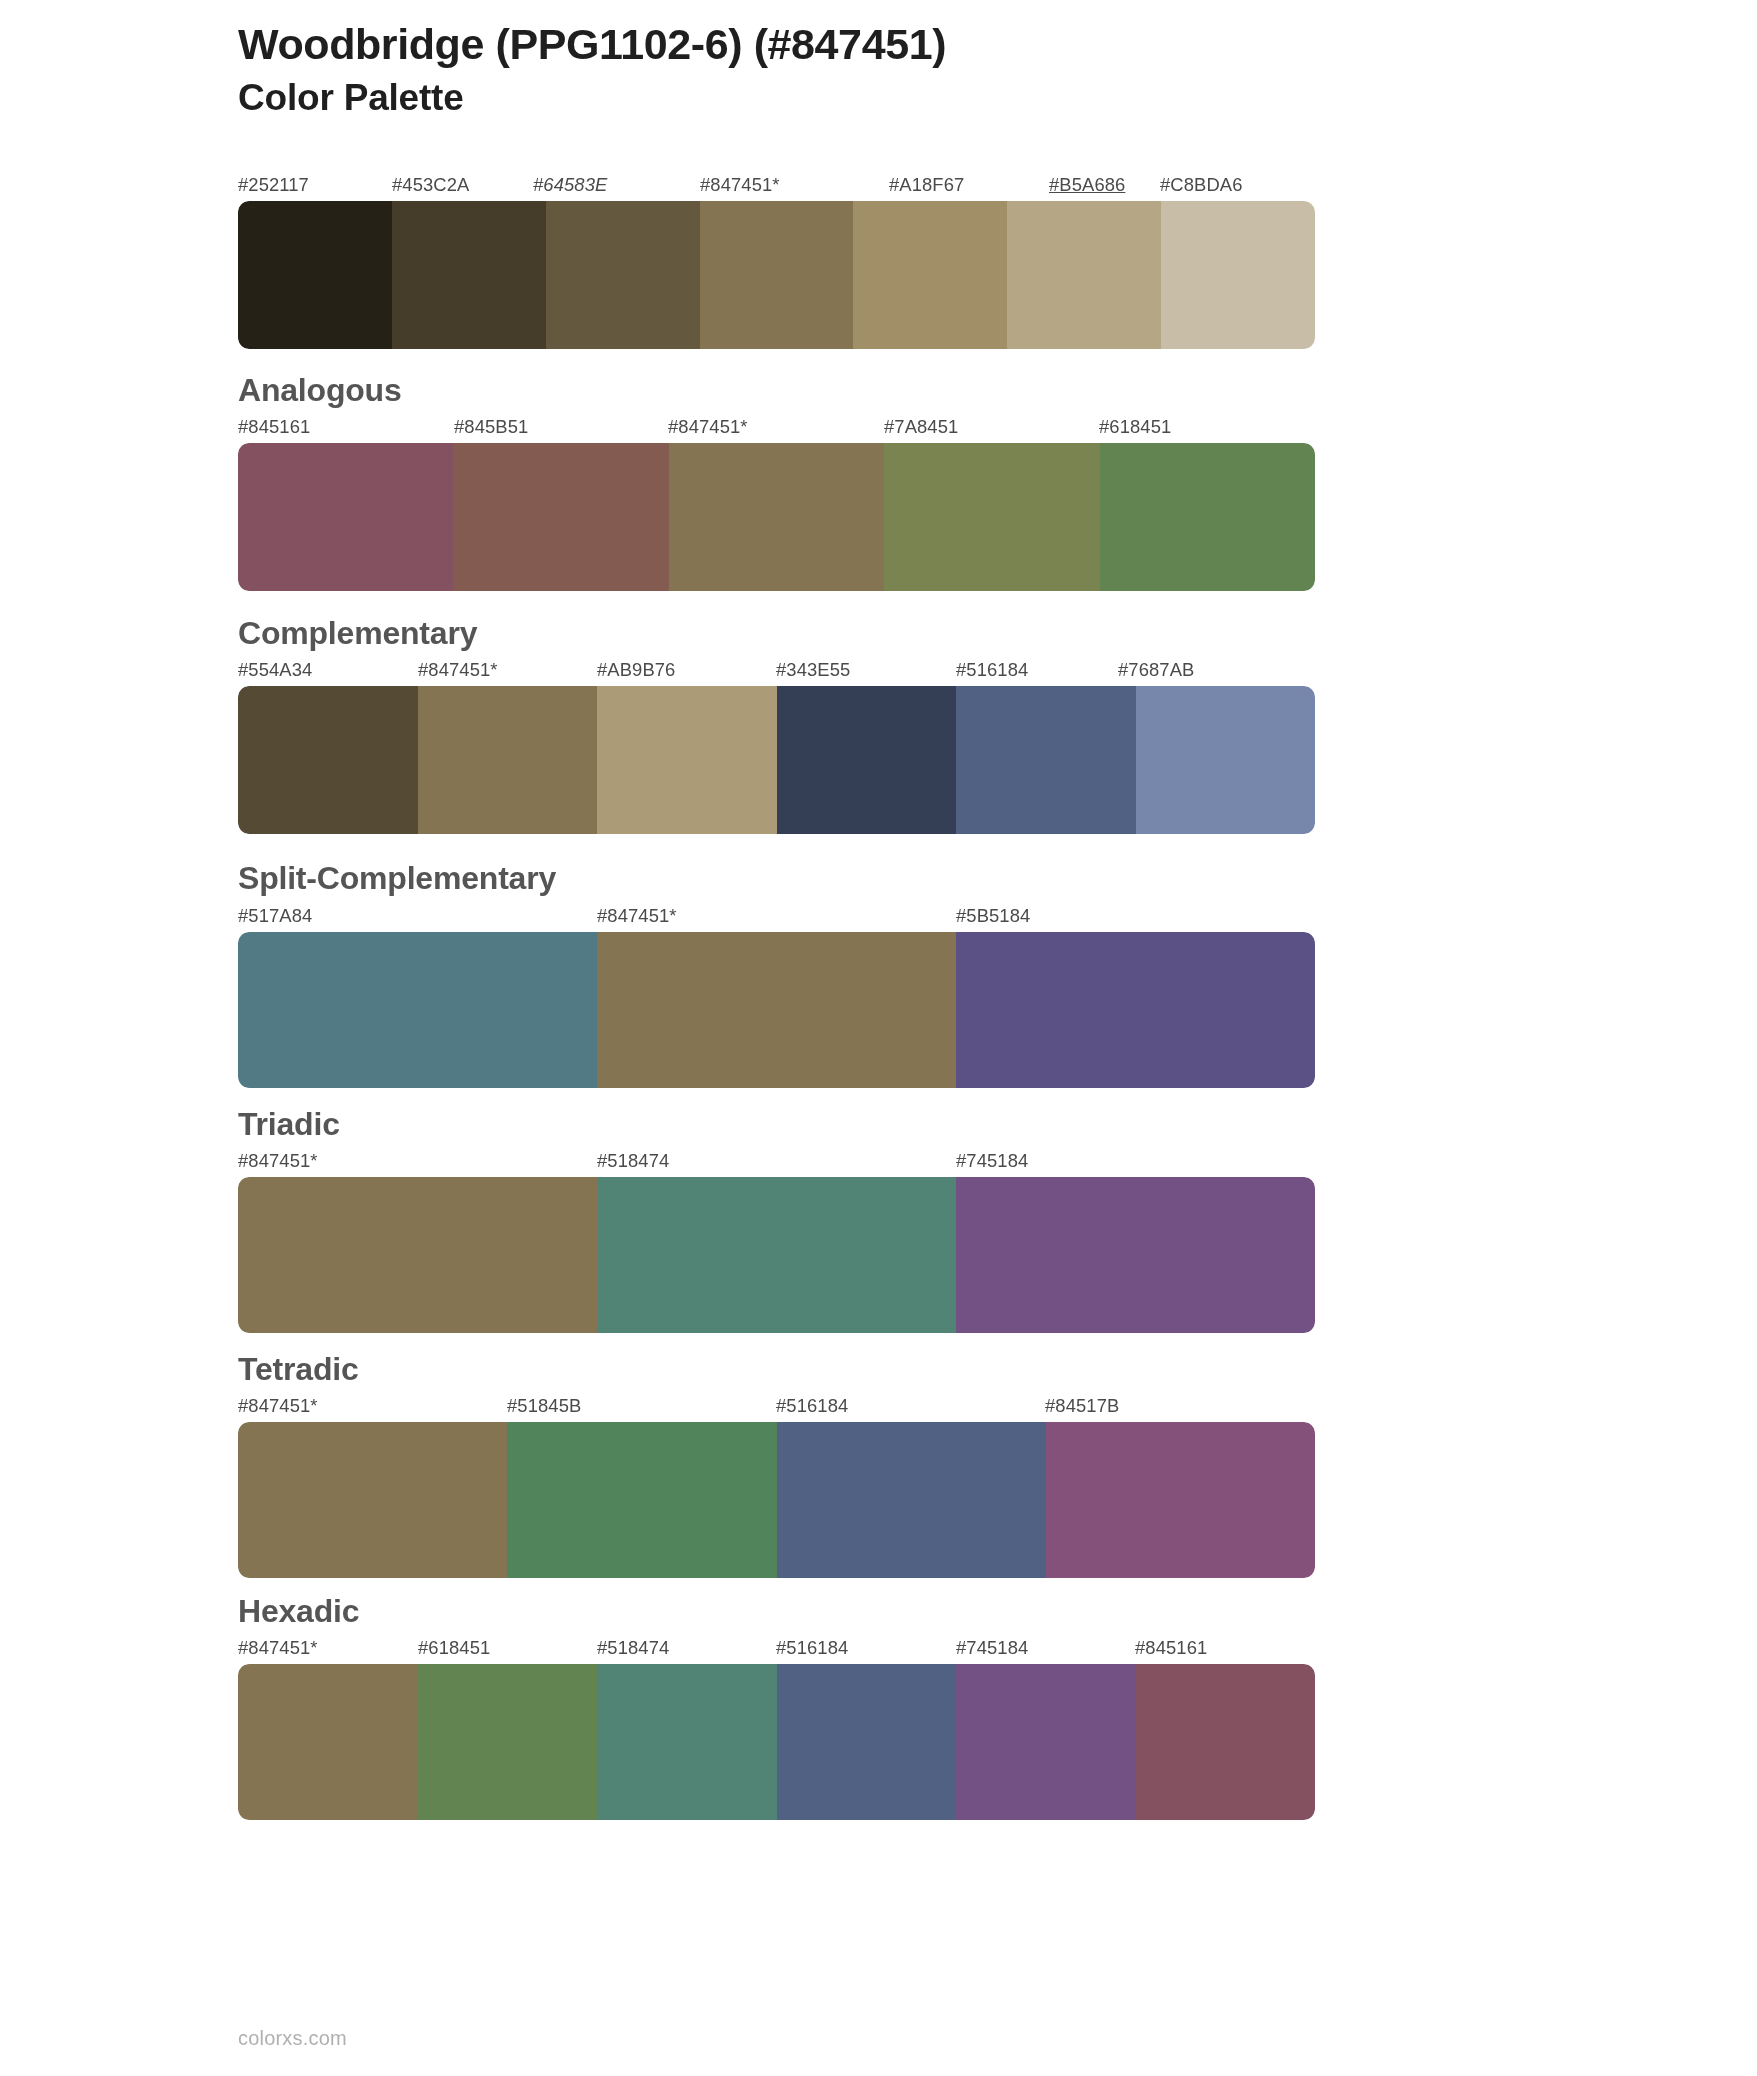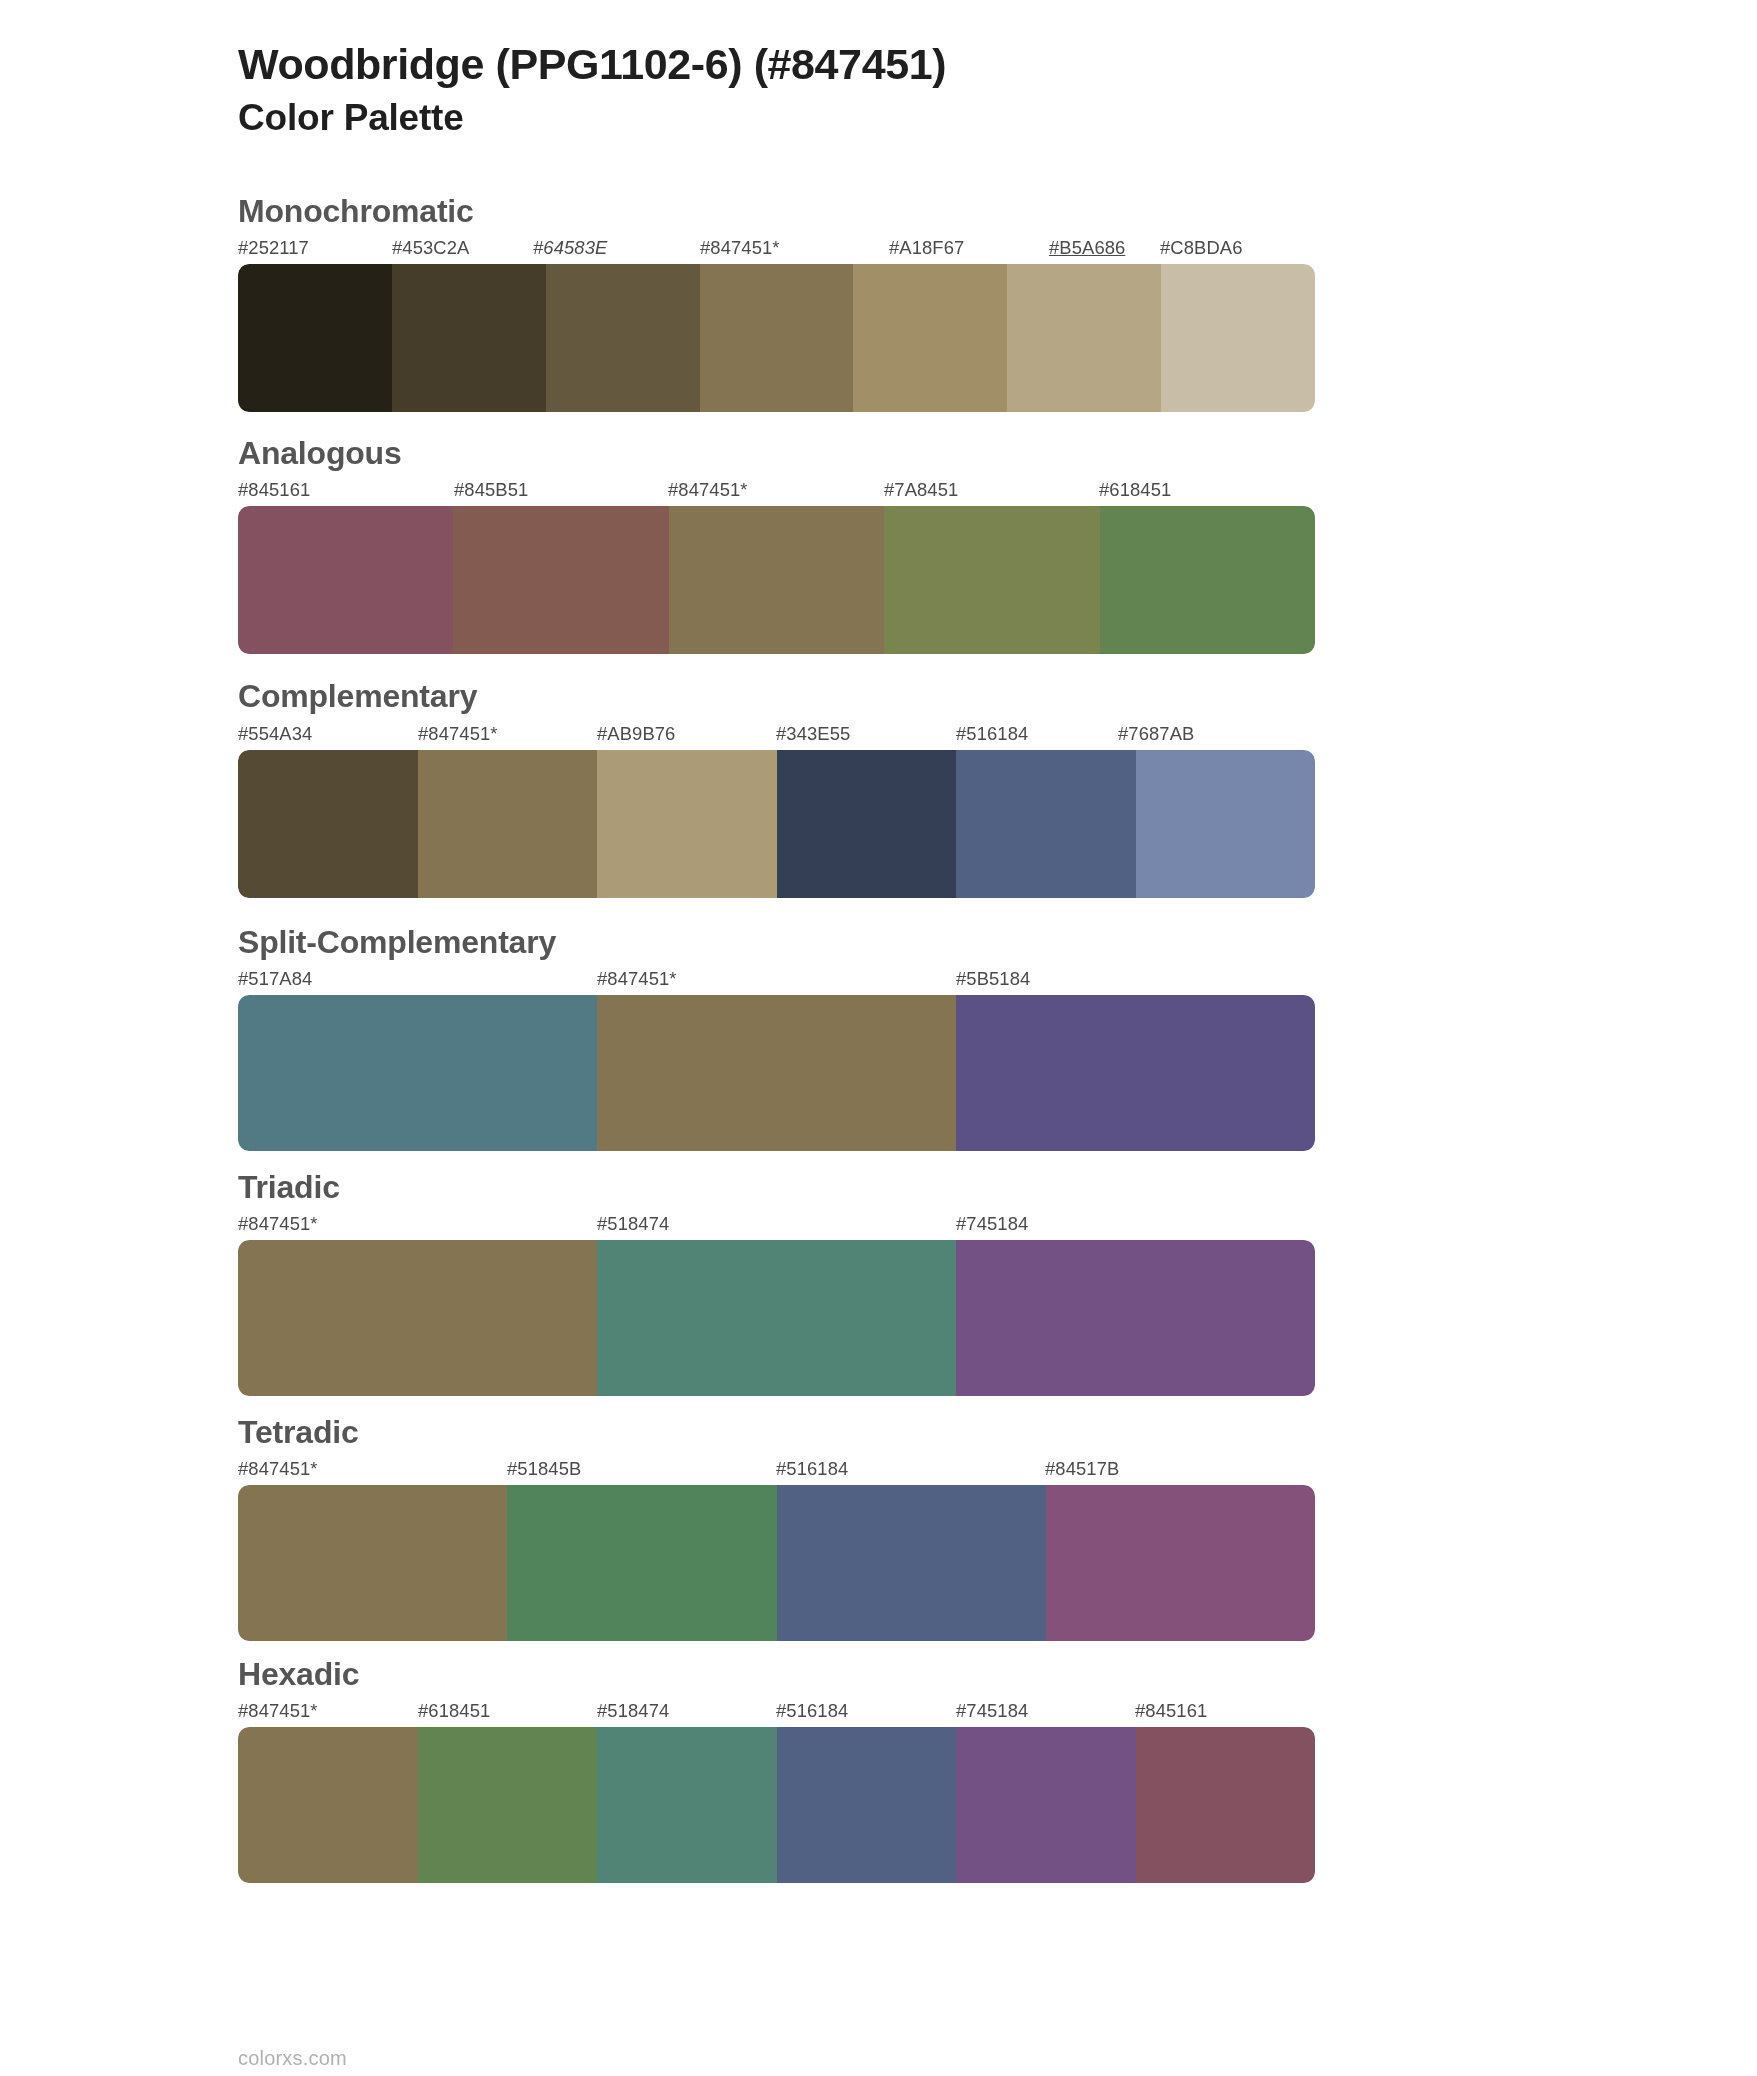--- a/index.html
+++ b/index.html
@@ -15,21 +15,20 @@
     overflow: hidden;
   }
 
   .page {
     position: relative;
     width: 1757px;
     height: 1842px;
     background: #ffffff;
     box-sizing: border-box;
     padding: 0 0 16px 238px;
-    margin-top: 20px;
   }
 
   
   .header {
     padding-top: 19px;
   }
   .page-title {
     font-size: 43px;
     font-weight: 700;
     color: #1f1f1f;
@@ -141,21 +140,20 @@
 
 <div class="page">
 
   <div class="header">
     <h1 class="page-title">Woodbridge (PPG1102-6) (#847451)</h1>
     <h2 class="page-subtitle">Color Palette</h2>
   </div>
 
   <div class="sections">
       <div class="section sec-mono">
-        <div class="section-heading">Monochromatic</div>
         <div class="labels-row">
           <span class="swatch-label" style="left: 0px;">#252117</span>
           <span class="swatch-label" style="left: 154px;">#453C2A</span>
           <span class="swatch-label" style="left: 295px; font-style: italic;">#64583E</span>
           <span class="swatch-label" style="left: 462px;">#847451*</span>
           <span class="swatch-label" style="left: 651px;">#A18F67</span>
           <span class="swatch-label" style="left: 811px; text-decoration: underline;">#B5A686</span>
           <span class="swatch-label" style="left: 922px;">#C8BDA6</span>
         </div>
         <div class="swatch-bar">

